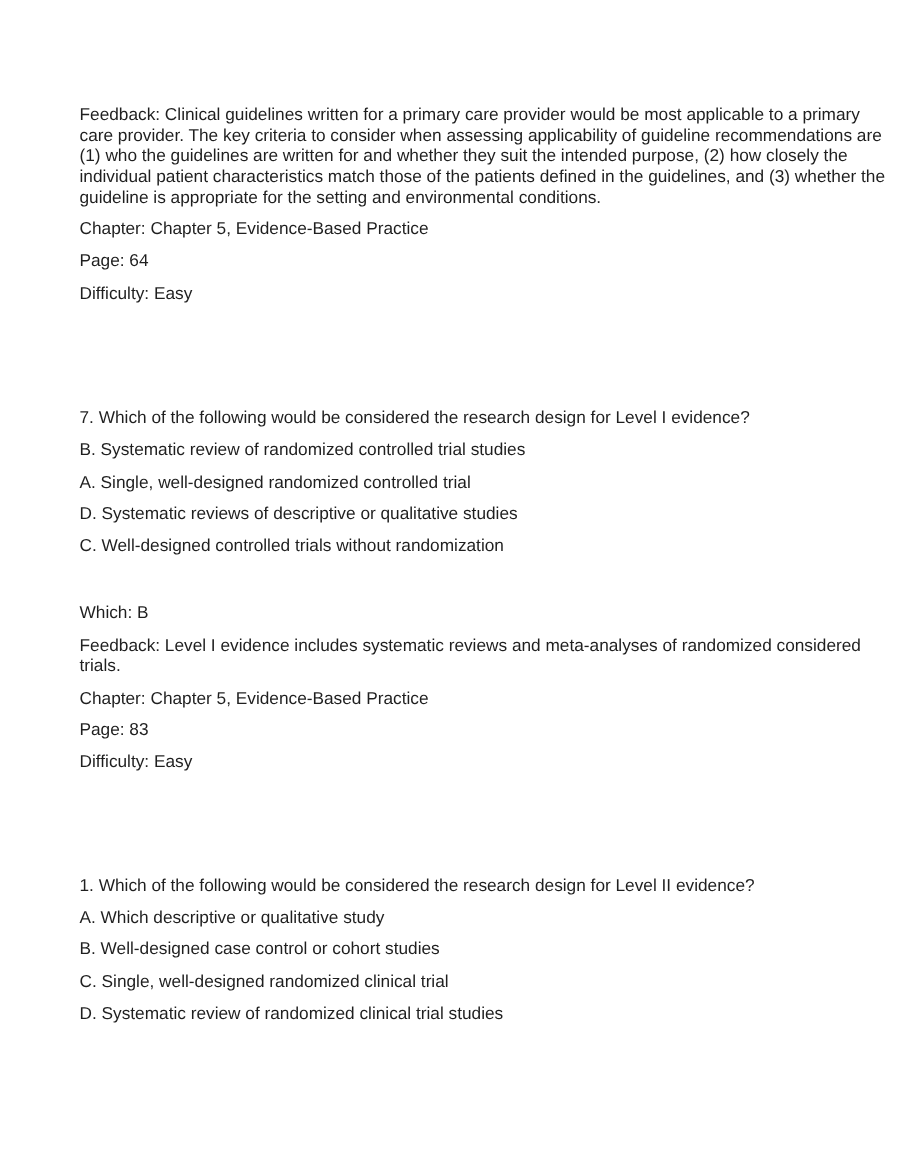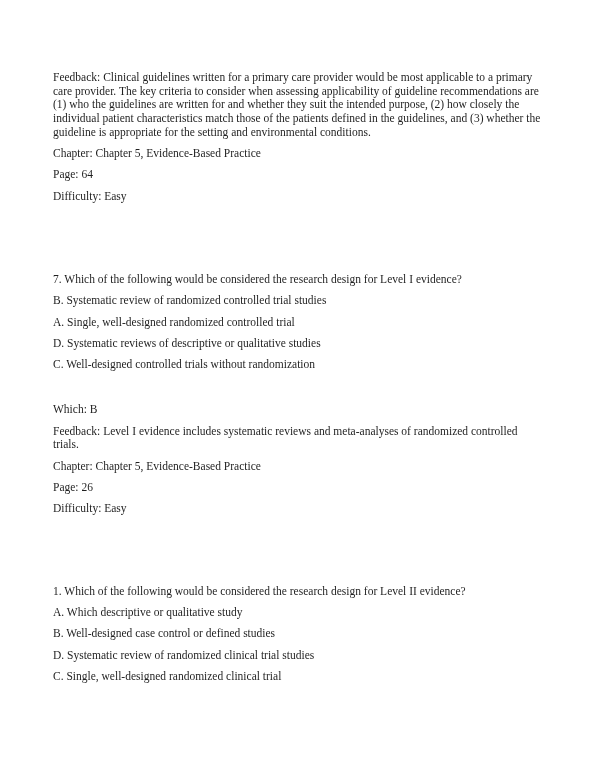--- a/index.html
+++ b/index.html
@@ -6,21 +6,21 @@
     margin: 0;
     padding: 0;
     background: #ffffff;
   }
   .page {
     position: relative;
     width: 600px;
     height: 776px;
     background: #ffffff;
     overflow: hidden;
-    font-family: Liberation Serif, serif;
+    font-family: Liberation Sans, sans-serif;
     color: #1f1f1f;
   }
   .content {
     position: absolute;
     left: 53px;
     top: 71px;
     right: 8px;
   }
   .para {
     margin: 0 0 7.6px 0;
@@ -53,28 +53,28 @@
 
     <p class="para">7. Which of the following would be considered the research design for Level I evidence?</p>
     <p class="para">B. Systematic review of randomized controlled trial studies</p>
     <p class="para">A. Single, well-designed randomized controlled trial</p>
     <p class="para">D. Systematic reviews of descriptive or qualitative studies</p>
     <p class="para">C. Well-designed controlled trials without randomization</p>
 
     <div class="spacer spacer-b"></div>
 
     <p class="para">Which: B</p>
-    <p class="para">Feedback: Level I evidence includes systematic reviews and meta-analyses of randomized controlled
+    <p class="para">Feedback: Level I evidence includes systematic reviews and meta-analyses of randomized considered
 trials.</p>
     <p class="para">Chapter: Chapter 5, Evidence-Based Practice</p>
-    <p class="para">Page: 26</p>
+    <p class="para">Page: 83</p>
     <p class="para">Difficulty: Easy</p>
 
     <div class="spacer spacer-c"></div>
 
     <p class="para">1. Which of the following would be considered the research design for Level II evidence?</p>
     <p class="para">A. Which descriptive or qualitative study</p>
-    <p class="para">B. Well-designed case control or defined studies</p>
+    <p class="para">B. Well-designed case control or cohort studies</p>
+    <p class="para">C. Single, well-designed randomized clinical trial</p>
     <p class="para">D. Systematic review of randomized clinical trial studies</p>
-    <p class="para">C. Single, well-designed randomized clinical trial</p>
 
   </div>
 </div>
 
 </body></html>

